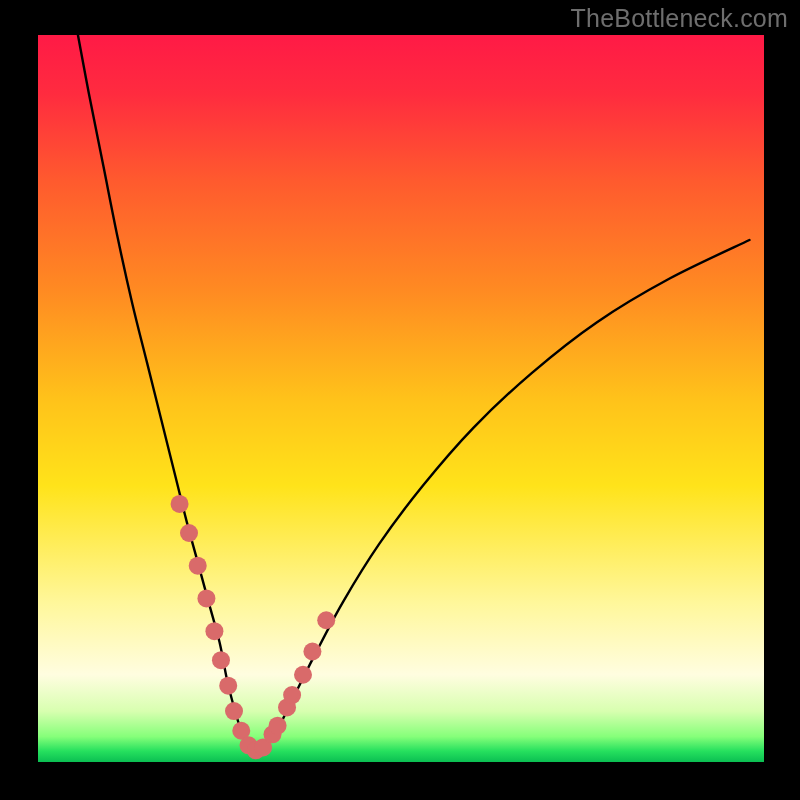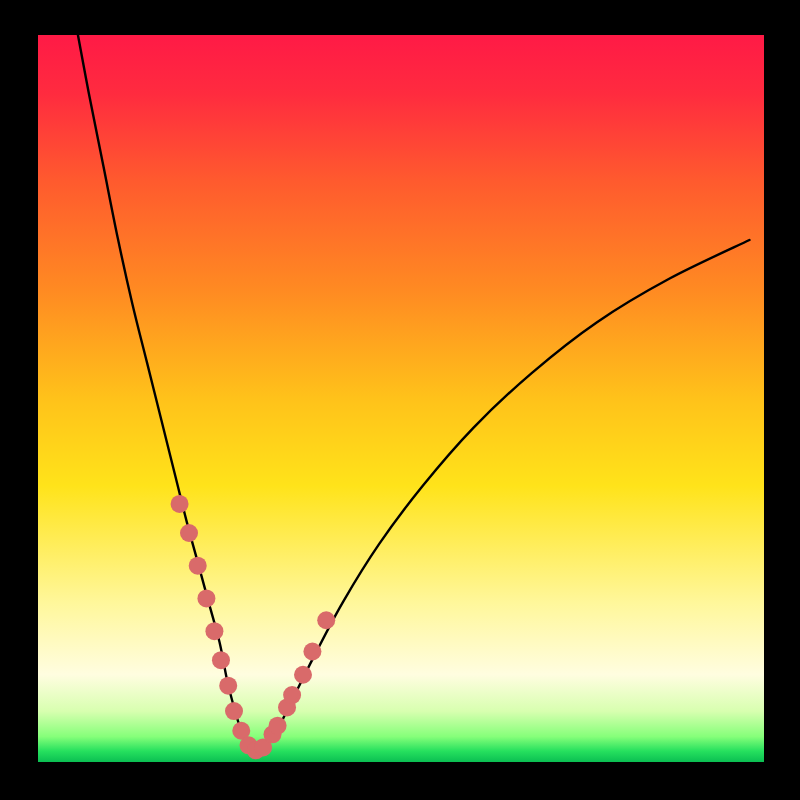--- a/index.html
+++ b/index.html
@@ -32,20 +32,21 @@
   svg {
     position: absolute;
     top: 0;
     left: 0;
   }
 </style>
 </head>
 <body>
 
 <div class="frame">
+  <div class="watermark">TheBottleneck.com</div>
   <svg id="chart-svg" width="800" height="800" viewBox="0 0 800 800">
       <defs>
         <linearGradient id="bg-grad" x1="0" y1="0" x2="0" y2="1">
           <stop offset="0%" stop-color="#ff1a46"></stop>
           <stop offset="8%" stop-color="#ff2b3f"></stop>
           <stop offset="20%" stop-color="#ff5a2e"></stop>
           <stop offset="35%" stop-color="#ff8a22"></stop>
           <stop offset="50%" stop-color="#ffc21a"></stop>
           <stop offset="62%" stop-color="#ffe31a"></stop>
           <stop offset="78%" stop-color="#fff79a"></stop>

